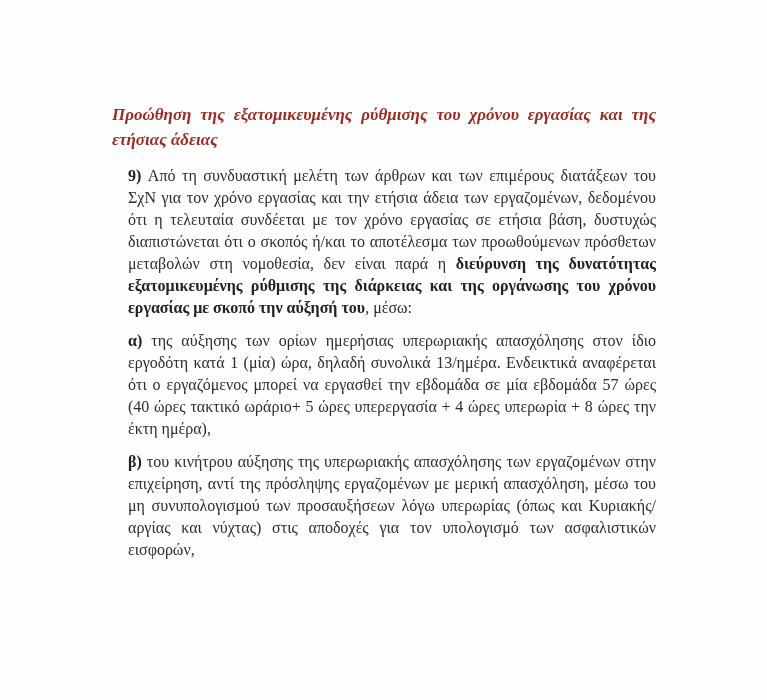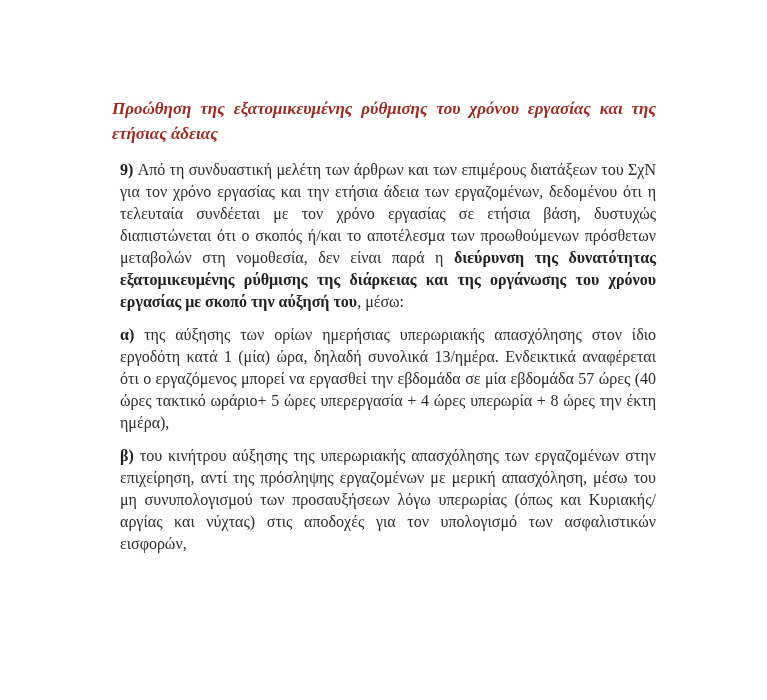--- a/index.html
+++ b/index.html
@@ -10,36 +10,36 @@
   .page {
     position: relative;
     width: 767px;
     height: 700px;
     background: #fffefe;
     overflow: hidden;
   }
   .content {
     position: absolute;
     left: 112px;
-    top: 96px;
+    top: 102px;
     width: 544px;
     font-family: "Liberation Serif", "DejaVu Serif", serif;
     color: #2d2d2d;
   }
   .heading {
     margin: 0 0 13px 0;
     font-size: 17px;
     line-height: 25px;
     font-weight: bold;
     font-style: italic;
     color: #9b2b23;
     text-align: justify;
   }
   .para {
-    margin: 0 0 11px 8px;
+    margin: 0 0 11px 16px;
     font-size: 16px;
     line-height: 22px;
     text-align: justify;
     text-justify: inter-word;
   }
   .para:last-child { margin-bottom: 0; }
   .para strong { font-weight: bold; color: #222222; }
 </style>
 </head>
 <body>

